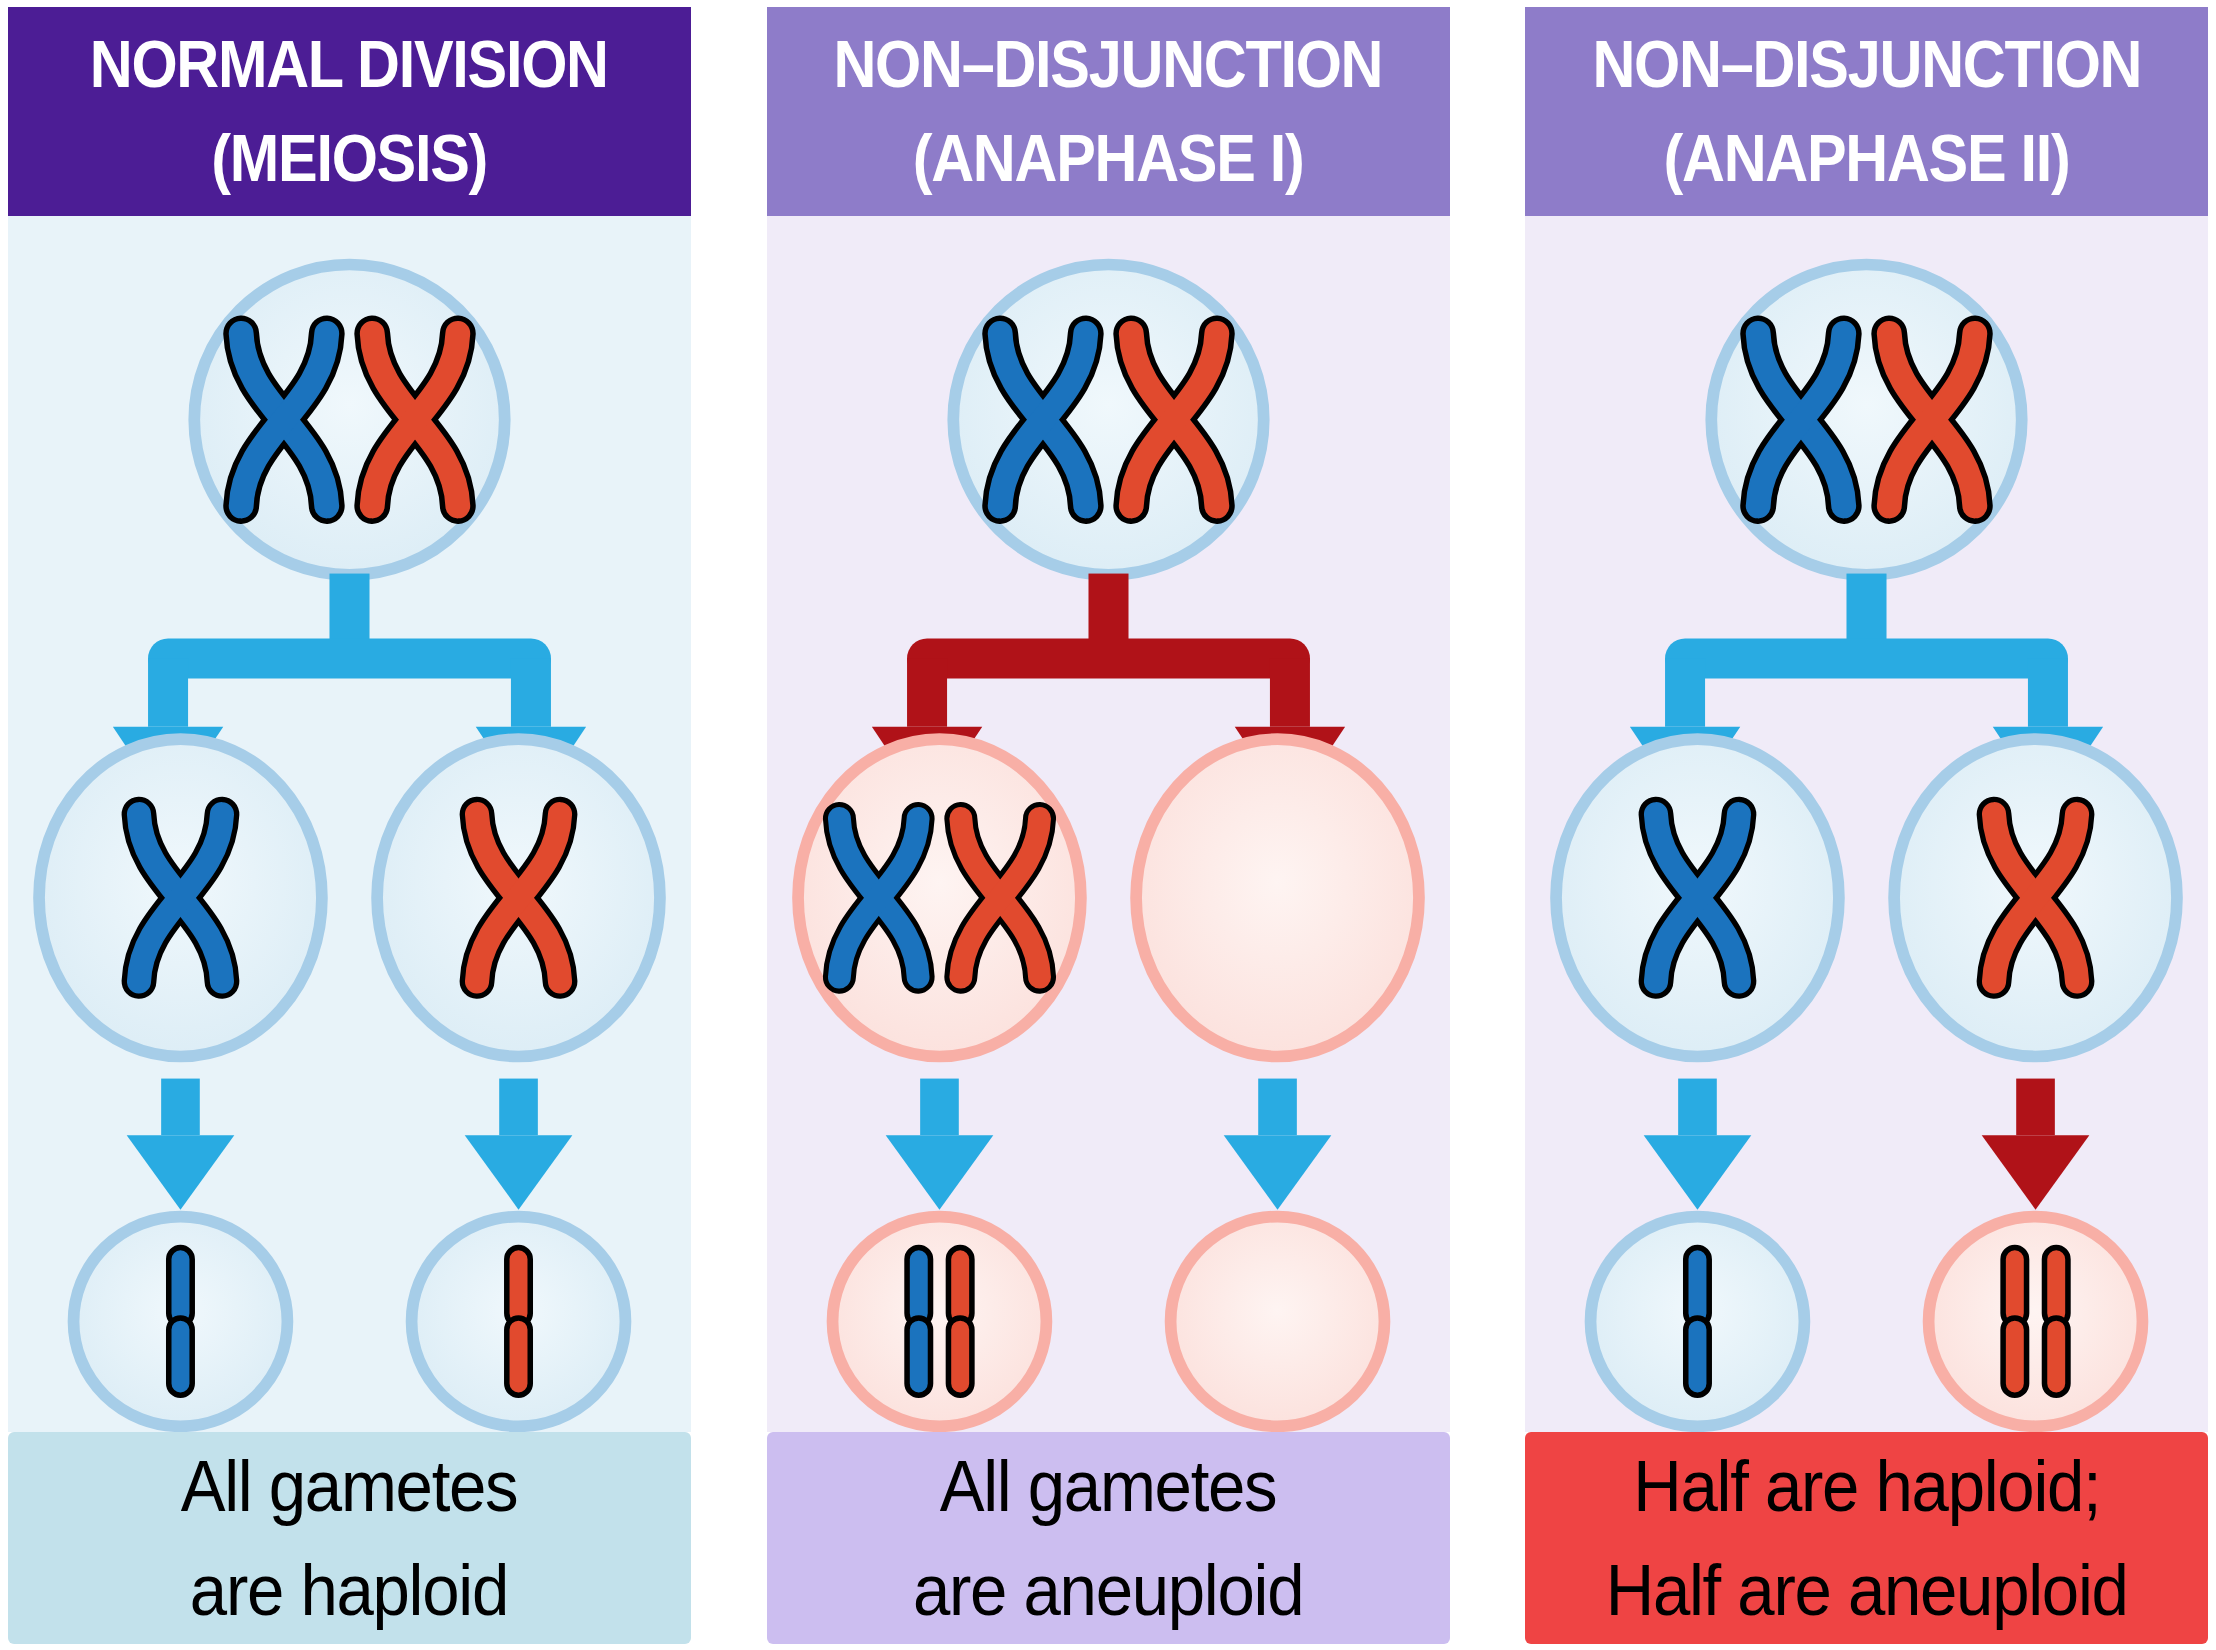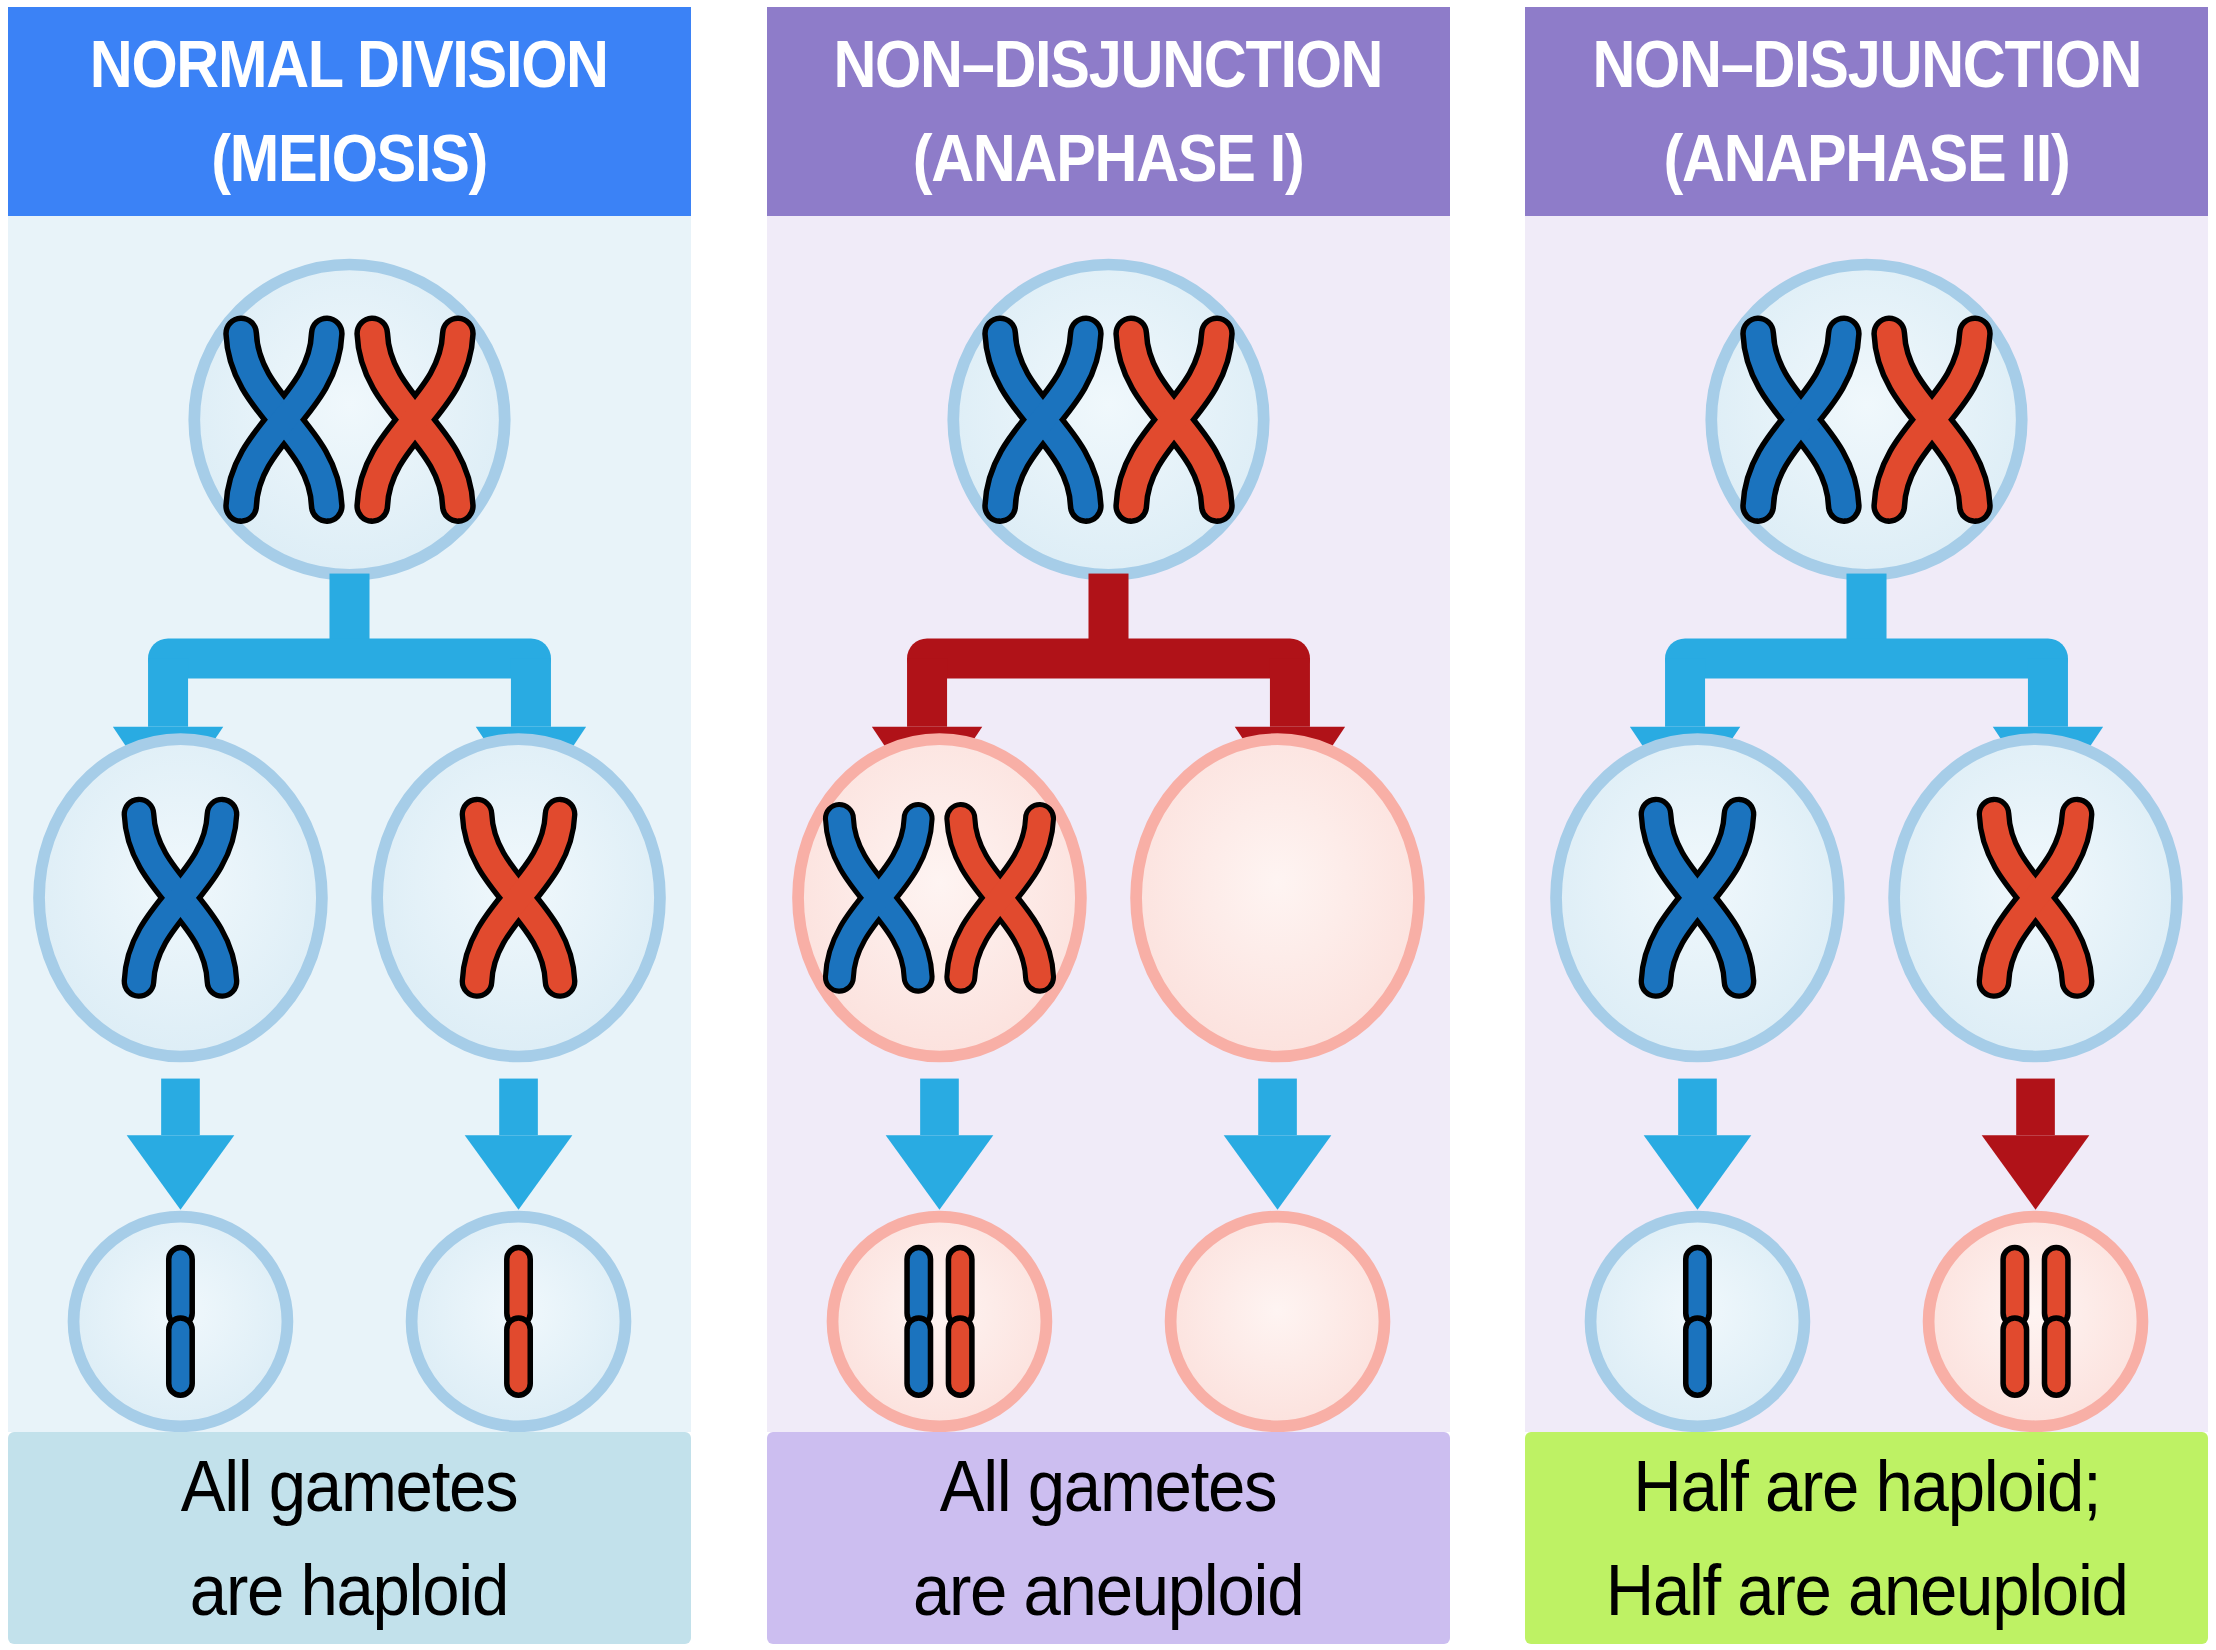--- a/index.html
+++ b/index.html
@@ -26,21 +26,21 @@
     letter-spacing:-1.4px;text-align:center;border-radius:6px;
   }
   .col-footer .fline{transform:scaleX(0.92);white-space:nowrap;}
 </style>
 </head>
 <body>
 
 <div class="page">
 
   <div class="column">
-    <div class="col-header" style="background: #3b82f6; color: rgb(255, 255, 255);">
+    <div class="col-header" style="background: #4c1d95; color: rgb(255, 255, 255);">
       <div class="hline">NORMAL DIVISION</div>
       <div class="hline">(MEIOSIS)</div>
     </div>
     <div class="col-body" style="background: rgb(232, 243, 249);">
         <svg viewBox="0 0 990 1762" xmlns="http://www.w3.org/2000/svg">
           <defs>
             <radialGradient id="grad-blue" cx="50%" cy="45%" r="72%">
               <stop offset="0%" stop-color="#F0F8FC"></stop>
               <stop offset="100%" stop-color="#D7EAF4"></stop>
             </radialGradient>
@@ -257,20 +257,20 @@
           <g>
             <rect x="693" y="1495" width="34" rx="17" height="112" fill="#E14A2E" stroke="#000000" stroke-width="8"></rect>
             <rect x="693" y="1597" width="34" rx="17" height="112" fill="#E14A2E" stroke="#000000" stroke-width="8"></rect>
           </g>
           <g>
             <rect x="753" y="1495" width="34" rx="17" height="112" fill="#E14A2E" stroke="#000000" stroke-width="8"></rect>
             <rect x="753" y="1597" width="34" rx="17" height="112" fill="#E14A2E" stroke="#000000" stroke-width="8"></rect>
           </g>
         </svg>
       </div>
-    <div class="col-footer" style="background: #bef264; color: rgb(0, 0, 0);">
+    <div class="col-footer" style="background: #ef4444; color: rgb(0, 0, 0);">
       <div class="fline">Half are haploid;</div>
       <div class="fline">Half are aneuploid</div>
     </div>
   </div>
 
 </div>
 
 
 </body></html>

